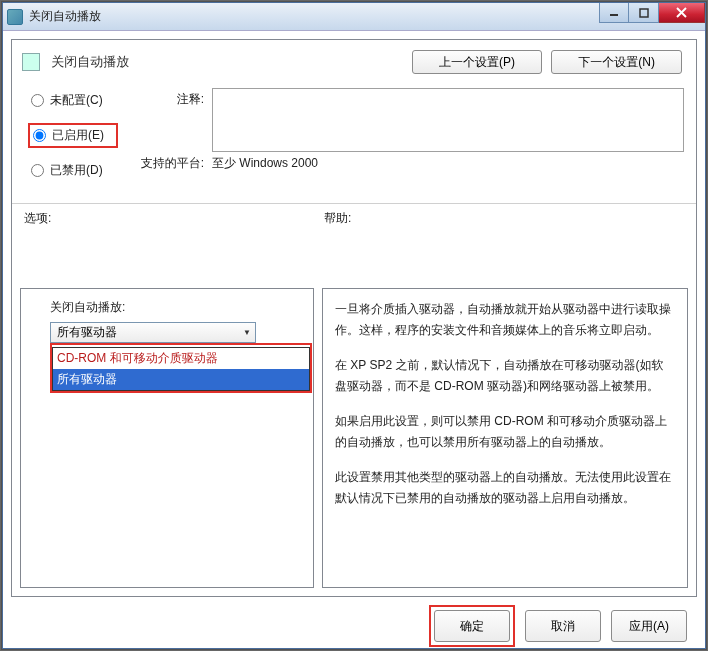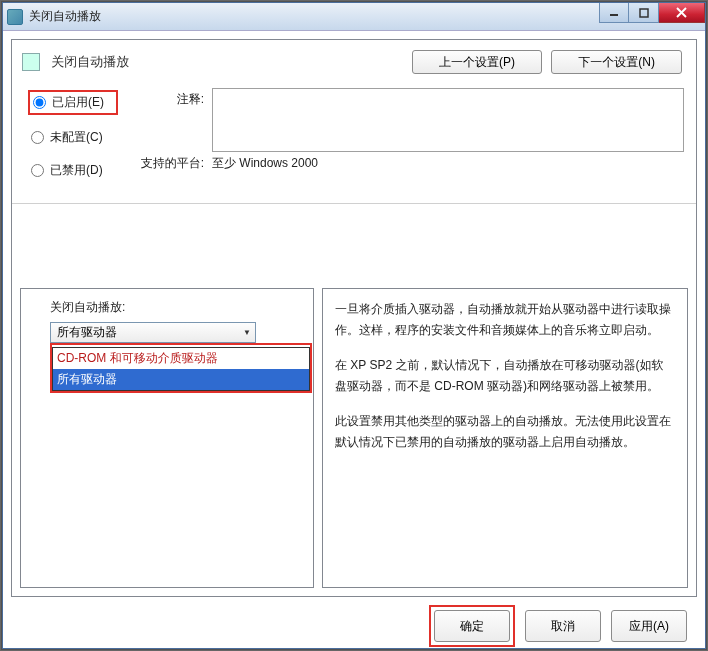--- a/index.html
+++ b/index.html
@@ -289,47 +289,51 @@
         <span class="caption">关闭自动播放</span>
       </div>
       <div class="nav-buttons">
         <button><span>上一个设置(P)</span></button>
         <button><span>下一个设置(N)</span></button>
       </div>
     </div>
 
     <div class="config-area">
       <div class="radio-col">
+        <label class="radio-item">
+          <input type="radio" name="state" style="">
+          <span>未配置(C)</span>
+        </label>
         <label class="radio-item red-box">
           <input type="radio" name="state" checked="" style="">
           <span>已启用(E)</span>
-        </label>
-        <label class="radio-item">
-          <input type="radio" name="state" style="">
-          <span>未配置(C)</span>
         </label>
         <label class="radio-item">
           <input type="radio" name="state" style="">
           <span>已禁用(D)</span>
         </label>
       </div>
       <div class="right-col">
         <div class="row">
           <div class="lbl">注释:</div>
           <textarea class="comment-box" value="" style=""></textarea>
         </div>
         <div class="row">
           <div class="lbl">支持的平台:</div>
           <div class="val">至少 Windows 2000</div>
         </div>
       </div>
     </div>
 
     <div class="divider"></div>
 
+    <div class="labels-row">
+      <div class="opt">选项:</div>
+      <div class="hlp">帮助:</div>
+    </div>
 
     <div class="panes">
       <div class="pane left">
         <div class="inner">
           <div class="section-label">关闭自动播放:</div>
           <div class="combo">
             <span>所有驱动器</span>
             <span class="arrow">▼</span>
           </div>
           <div class="listbox-wrap red-box">
@@ -337,20 +341,21 @@
               <div class="opt">CD-ROM 和可移动介质驱动器</div>
               <div class="opt selected">所有驱动器</div>
             </div>
           </div>
         </div>
       </div>
       <div class="pane right">
         <div class="help-text">
           <p>一旦将介质插入驱动器，自动播放就开始从驱动器中进行读取操作。这样，程序的安装文件和音频媒体上的音乐将立即启动。</p>
           <p>在 XP SP2 之前，默认情况下，自动播放在可移动驱动器(如软盘驱动器，而不是 CD-ROM 驱动器)和网络驱动器上被禁用。</p>
+          <p>如果启用此设置，则可以禁用 CD-ROM 和可移动介质驱动器上的自动播放，也可以禁用所有驱动器上的自动播放。</p>
           <p>此设置禁用其他类型的驱动器上的自动播放。无法使用此设置在默认情况下已禁用的自动播放的驱动器上启用自动播放。</p>
 
         </div>
       </div>
     </div>
 
   </div>
 
   <div class="footer">
     <span class="btn-wrap red-box">

